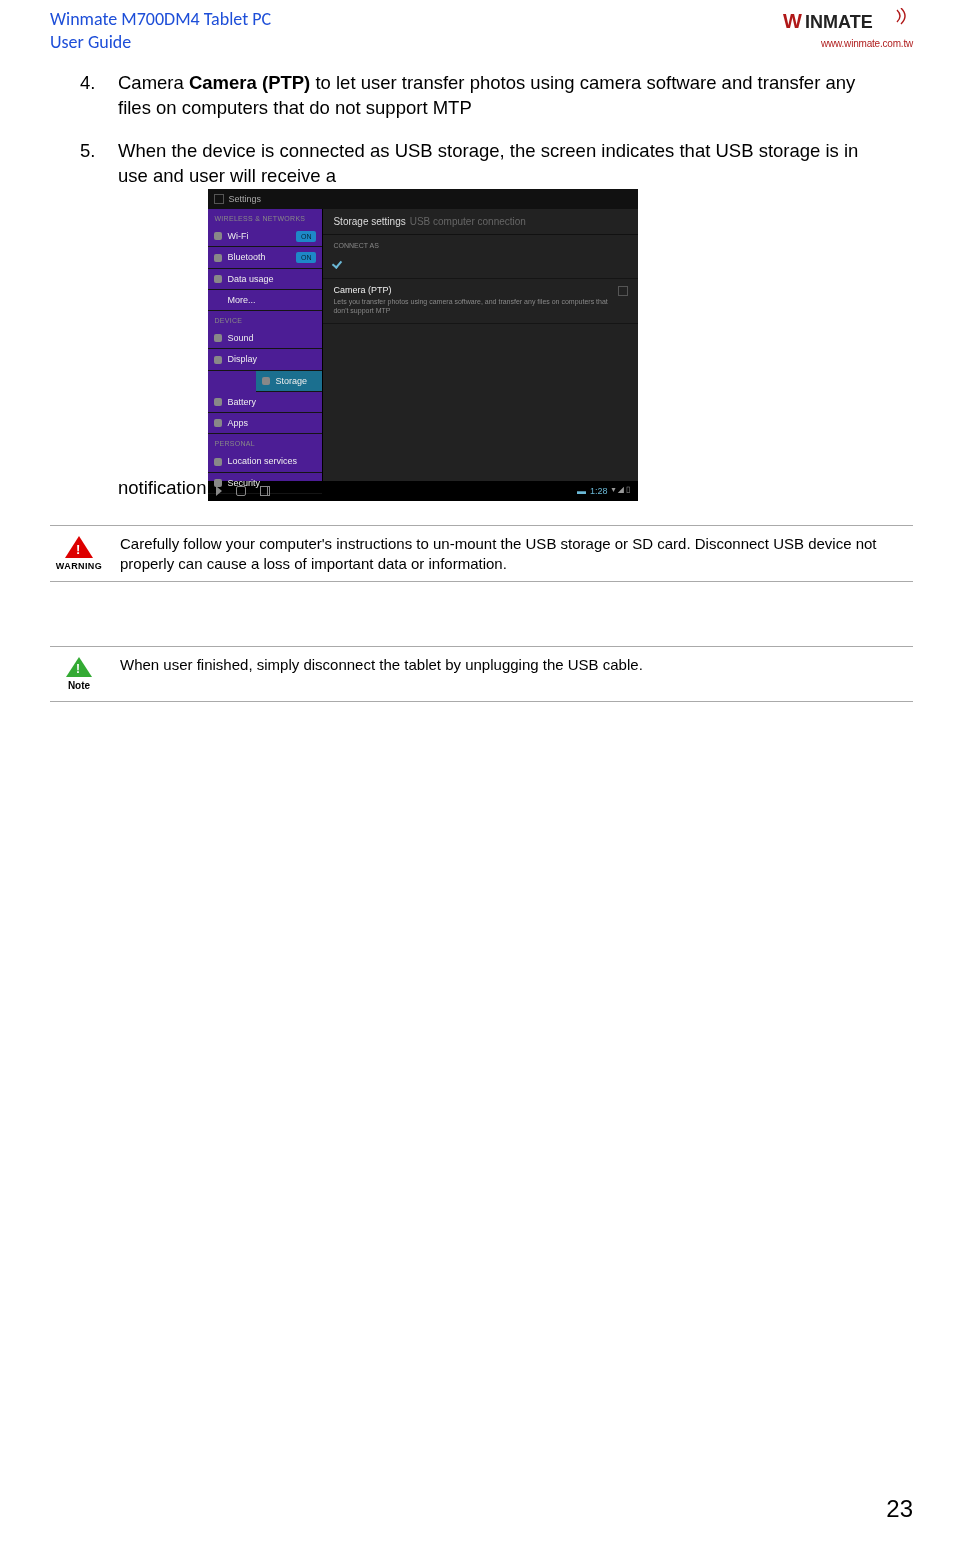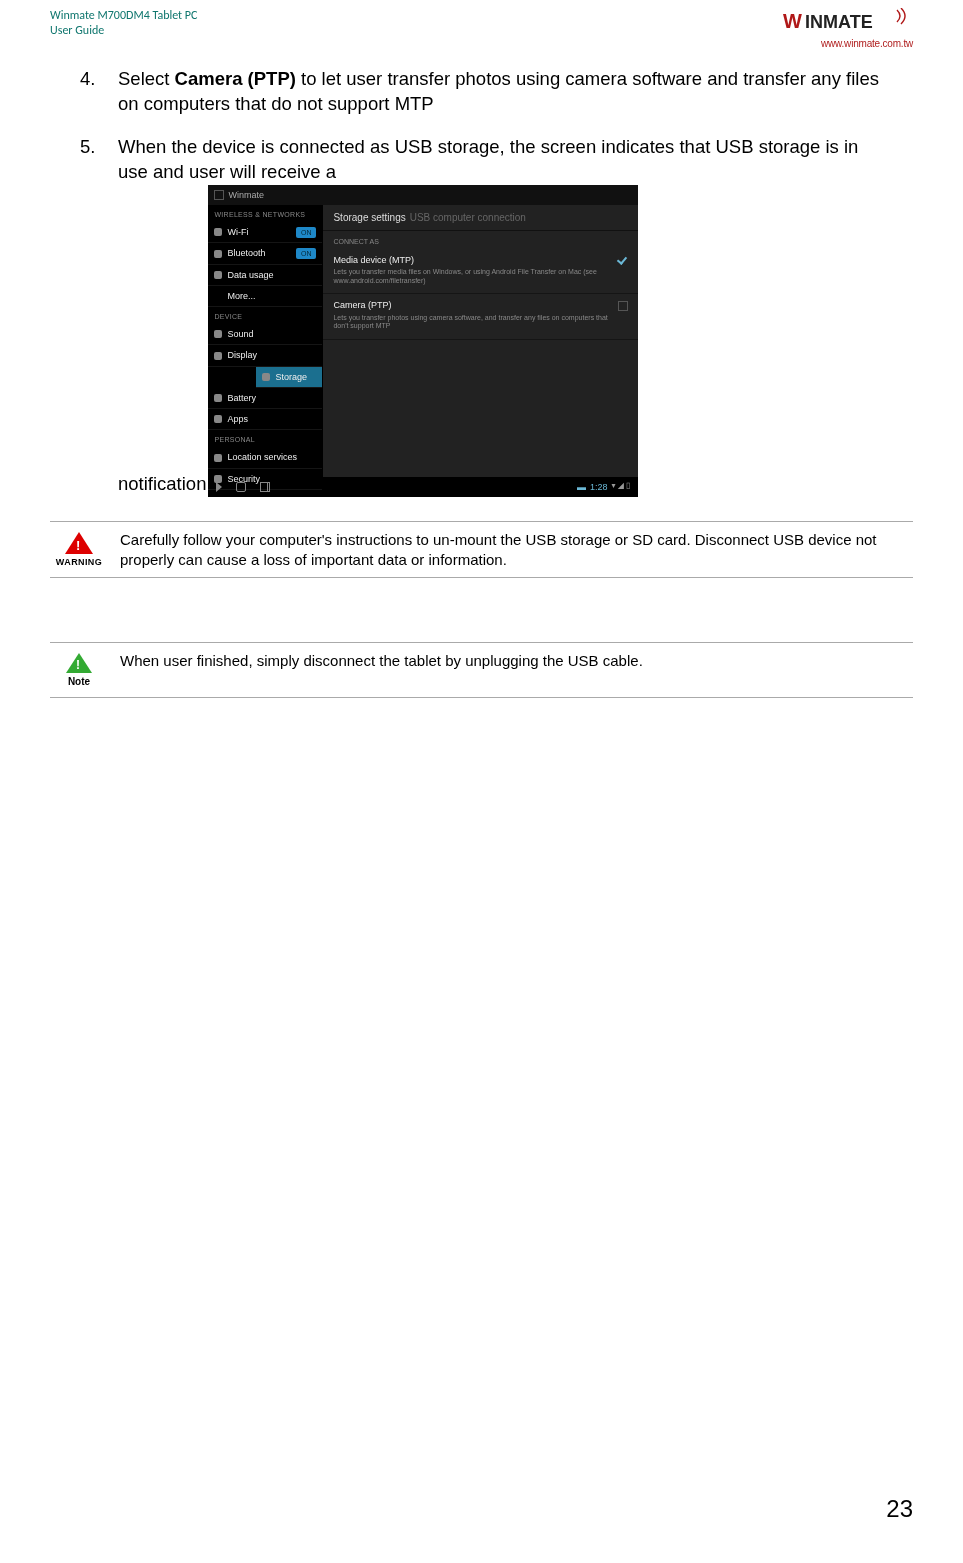--- a/index.html
+++ b/index.html
@@ -1,39 +1,39 @@
 <!DOCTYPE html>
 <html><head>
 <meta charset="utf-8">
 <style>
   * { box-sizing: border-box; margin: 0; padding: 0; }
   html, body { width: 963px; background: #fff; font-family: Arial, Helvetica, sans-serif; color: #000; }
   .page { width: 963px; min-height: 1563px; position: relative; padding: 0 50px; }
 
   
   .header { display: flex; justify-content: space-between; align-items: flex-start; padding-top: 8px; }
-  .header-left { font-family: "Calibri", Arial, sans-serif; color: #0f766e; font-size: 12px; line-height: 1.25; }
+  .header-left { font-family: "Calibri", Arial, sans-serif; color: #1d4ed8; font-size: 18px; line-height: 1.25; }
   .header-right { text-align: right; }
   .logo { display: inline-block; }
   .logo-url { font-size: 10px; color: #b02020; letter-spacing: -0.2px; margin-top: -2px; }
 
   
   .content { padding: 18px 30px 0 30px; font-size: 18.5px; line-height: 1.35; }
   .ol-item { display: flex; margin-bottom: 18px; }
   .ol-num { width: 38px; flex-shrink: 0; }
   .ol-text { flex: 1; }
   .bold { font-weight: bold; }
 
   
   .android-shot { width: 430px; height: 312px; background: #1b1b1b; display: inline-block; vertical-align: bottom; position: relative; overflow: hidden; margin-left: 2px; font-family: Arial, sans-serif; }
   .shot-top { height: 20px; background: #111; display:flex; align-items:center; padding-left:6px; }
   .shot-top-icon { width:10px;height:10px;border:1px solid #555;margin-right:4px; }
   .shot-top-text { color:#aaa; font-size:9px; }
   .shot-body { display:flex; height: 272px; }
-  .shot-left { width:115px; background:#000000; border-right:1px solid #000; }
+  .shot-left { width:115px; background:#4c1d95; border-right:1px solid #000; }
   .shot-cat { color:#888; font-size:7px; padding:5px 6px 3px; letter-spacing:0.3px; }
   .shot-row { display:flex; align-items:center; justify-content:space-between; padding:4px 6px; color:#eee; font-size:9px; border-bottom:1px solid #151515; }
   .shot-row .ic { width:8px;height:8px;background:#888;border-radius:2px;margin-right:5px;display:inline-block;flex-shrink:0; }
   .shot-row .lbl { flex:1; }
   .shot-row.on .pill { background:#1e88c8; color:#052838; }
   .pill { font-size:7px; padding:1px 5px; border-radius:2px; background:#444; }
   .shot-row.sel { background:#1b6f8f;margin-left:48px; }
   .shot-right { flex:1; background:#222; }
   .shot-crumb { color:#ddd; font-size:10px; padding:6px 10px; border-bottom:1px solid #111; }
   .shot-crumb .dim { color:#666; margin-left:4px; }
@@ -86,35 +86,35 @@
       </svg>
       <div class="logo-url">www.winmate.com.tw</div>
     </div>
   </div>
 
   <div class="content">
 
     <div class="ol-item">
       <div class="ol-num">4.</div>
       <div class="ol-text">
-        <span>Select </span><span class="bold">Camera (PTP)</span><span> to let user transfer photos using camera software and transfer any files on computers that do not support MTP</span>
+        <span>Camera </span><span class="bold">Camera (PTP)</span><span> to let user transfer photos using camera software and transfer any files on computers that do not support MTP</span>
       </div>
     </div>
 
     <div class="ol-item" style="margin-bottom:0;">
       <div class="ol-num">5.</div>
       <div class="ol-text">
         <div>When the device is connected as USB storage, the screen indicates that USB storage is in use and user will receive a</div>
         <div style="display:flex;align-items:flex-end;">
           <span>notification</span>
 
           <div class="android-shot">
             <div class="shot-top">
               <span class="shot-top-icon"></span>
-              <span class="shot-top-text">Winmate</span>
+              <span class="shot-top-text">Settings</span>
             </div>
             <div class="shot-body">
               <div class="shot-left">
                 <div class="shot-cat">WIRELESS &amp; NETWORKS</div>
                 <div class="shot-row on">
                     <span class="ic"></span>
                     <span class="lbl">Wi-Fi</span>
                     <span class="pill">ON</span>
                   </div>
                 <div class="shot-row on">
@@ -158,24 +158,20 @@
                   </div>
                 <div class="shot-row">
                     <span class="ic"></span>
                     <span class="lbl">Security</span>
                   </div>
               </div>
               <div class="shot-right">
                 <div class="shot-crumb"><span>Storage settings</span><span class="dim">USB computer connection</span></div>
                 <div class="shot-sub">CONNECT AS</div>
                 <div class="shot-opt">
-                  <div class="shot-opt-text">
-                    <div class="shot-opt-title">Media device (MTP)</div>
-                    <div class="shot-opt-desc">Lets you transfer media files on Windows, or using Android File Transfer on Mac (see www.android.com/filetransfer)</div>
-                  </div>
                   <div class="shot-check checked"></div>
                 </div>
                 <div class="shot-opt">
                   <div class="shot-opt-text">
                     <div class="shot-opt-title">Camera (PTP)</div>
                     <div class="shot-opt-desc">Lets you transfer photos using camera software, and transfer any files on computers that don't support MTP</div>
                   </div>
                   <div class="shot-check box"></div>
                 </div>
               </div>

